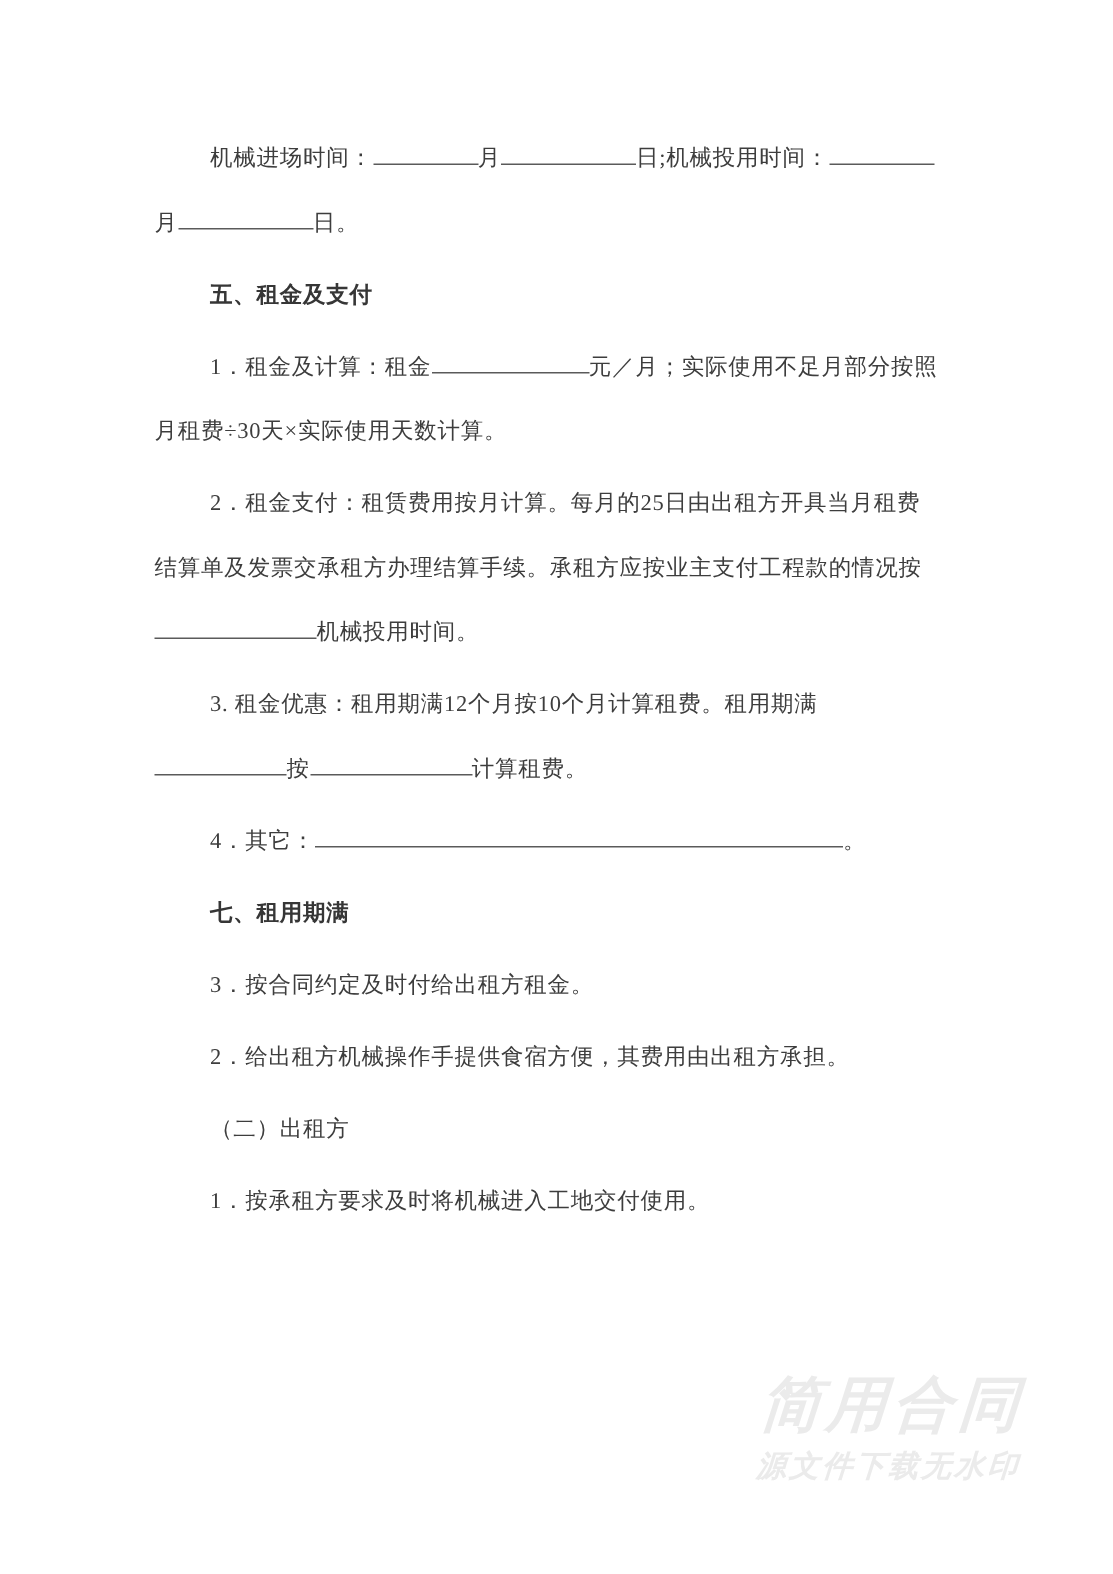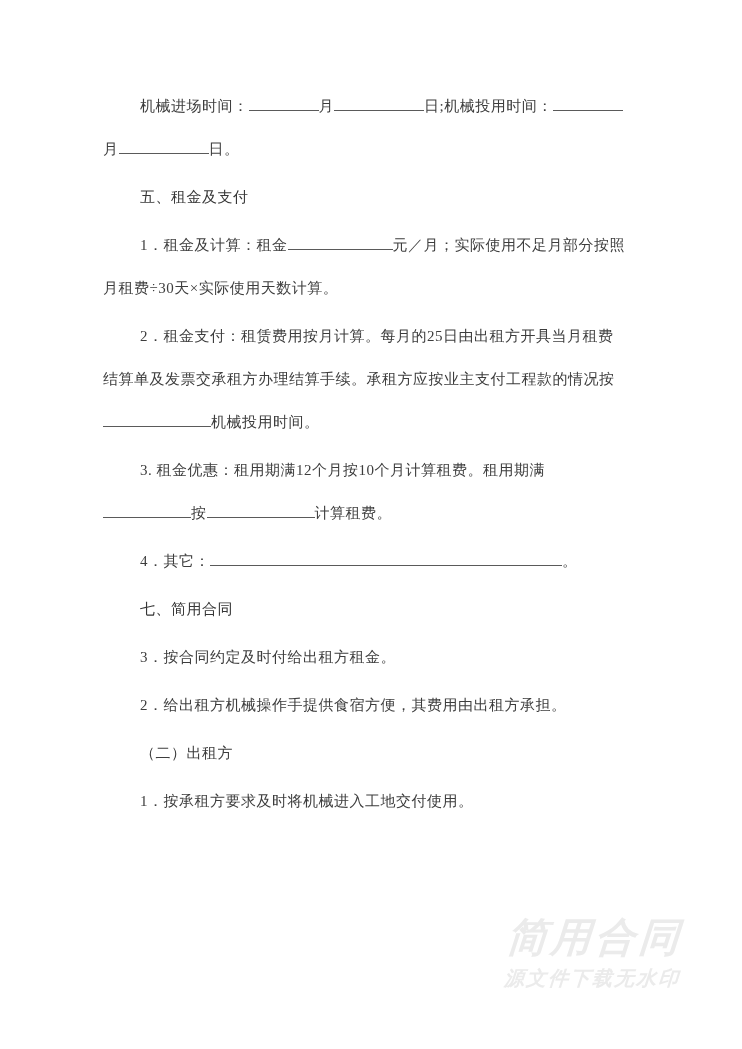--- a/index.html
+++ b/index.html
@@ -24,21 +24,21 @@
   }
   .para {
     margin: 0 12px 5px 0;
     font-size: 15px;
     letter-spacing: 0.5px;
     line-height: 43px;
     text-indent: 37px;
     word-break: break-all;
   }
   .para.heading {
-    font-weight: normal;
+    font-weight: bold;
     color: #363636;
   }
   .run { white-space: normal; }
   .blank {
     display: inline-block;
     height: 13px;
     border-bottom: 1px solid #5a5a5a;
     vertical-align: baseline;
   }
   .watermark {
@@ -70,21 +70,21 @@
 <body>
 
 <div class="page">
   <div class="doc">
       <p class="para body"><span class="run">机械进场时间：</span><span class="blank" style="width: 70px;"></span><span class="run">月</span><span class="blank" style="width: 90px;"></span><span class="run">日;机械投用时间：</span><span class="blank" style="width: 70px;"></span><span class="run">月</span><span class="blank" style="width: 90px;"></span><span class="run">日。</span></p>
       <p class="para heading"><span class="run">五、租金及支付</span></p>
       <p class="para body"><span class="run">1．租金及计算：租金</span><span class="blank" style="width: 105px;"></span><span class="run">元／月；实际使用不足月部分按照月租费÷30天×实际使用天数计算。</span></p>
       <p class="para body"><span class="run">2．租金支付：租赁费用按月计算。每月的25日由出租方开具当月租费结算单及发票交承租方办理结算手续。承租方应按业主支付工程款的情况按</span><span class="blank" style="width: 108px;"></span><span class="run">机械投用时间。</span></p>
       <p class="para body"><span class="run">3. 租金优惠：租用期满12个月按10个月计算租费。租用期满</span><span class="blank" style="width: 88px;"></span><span class="run">按</span><span class="blank" style="width: 108px;"></span><span class="run">计算租费。</span></p>
       <p class="para body"><span class="run">4．其它：</span><span class="blank" style="width: 352px;"></span><span class="run">。</span></p>
-      <p class="para heading"><span class="run">七、简用合同</span></p>
+      <p class="para heading"><span class="run">七、租用期满</span></p>
       <p class="para body"><span class="run">3．按合同约定及时付给出租方租金。</span></p>
       <p class="para body"><span class="run">2．给出租方机械操作手提供食宿方便，其费用由出租方承担。</span></p>
       <p class="para body"><span class="run">（二）出租方</span></p>
       <p class="para body"><span class="run">1．按承租方要求及时将机械进入工地交付使用。</span></p>
     </div>
 
   <div class="watermark">
     <div class="wm-title">简用合同</div>
     <div class="wm-sub">源文件下载无水印</div>
   </div>

